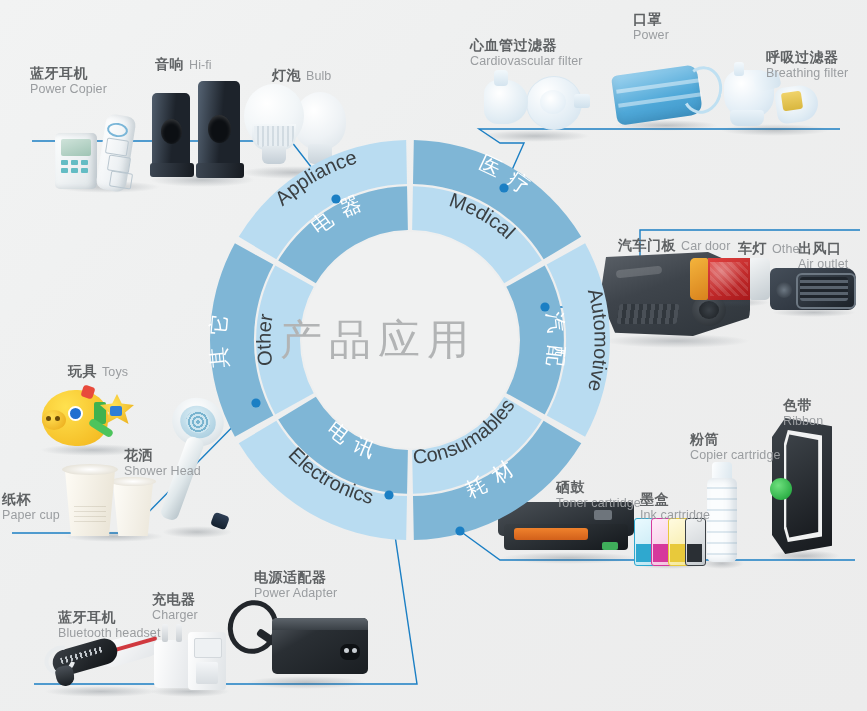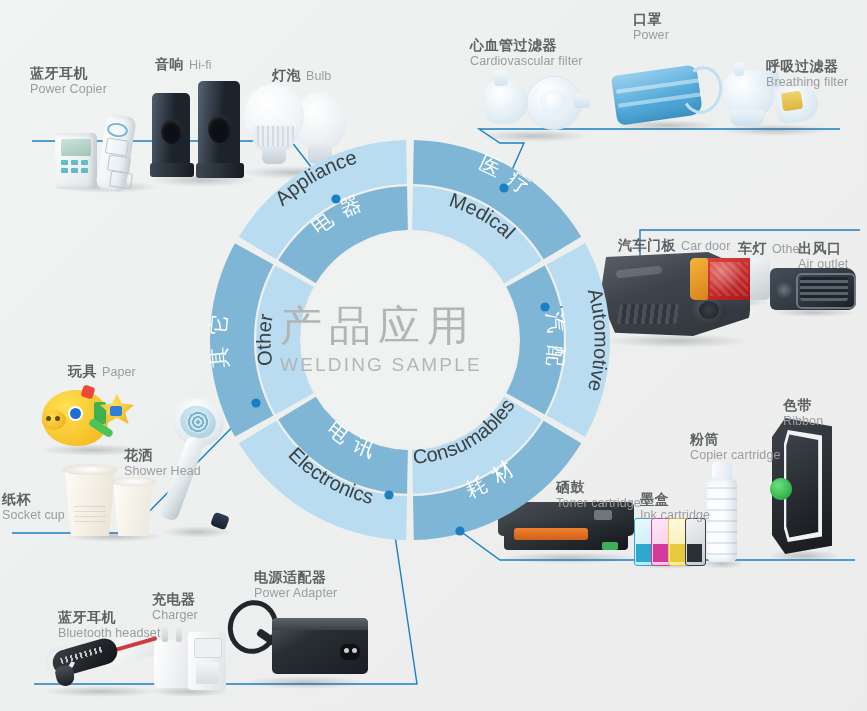--- a/index.html
+++ b/index.html
@@ -302,21 +302,20 @@
         <path d="M 275.26600929469726 414.3771587829449 A 153.9 153.9 0 0 1 275.26600929469726 265.6228412170551
           L 313.69890202999807 286.83893784194976 A 110 110 0 0 0 313.69890202999807 393.1610621580503 Z" fill="#b9dcf1"></path>
         <text font-family="&quot;DejaVu Sans&quot;,&quot;Liberation Sans&quot;,sans-serif" font-size="21" letter-spacing="2" fill="#ffffff"><textPath href="#arc-o-5" startOffset="50%" text-anchor="middle">其 它</textPath></text>
         <text font-family="&quot;Liberation Sans&quot;,sans-serif" font-size="20" letter-spacing="0" fill="#3b4043"><textPath href="#arc-i-5" startOffset="50%" text-anchor="middle">Other</textPath></text>
       </g>
       <circle cx="410" cy="340" r="108" fill="#f0f1f1"></circle>
     </svg>
 
   <div class="center-wrap">
     <div class="center-cn">产品应用</div>
-    <div class="center-en">WELDING  SAMPLE</div>
   </div>
 
   <svg class="layer" id="dot-layer">
       <circle cx="336" cy="199" r="4.6" fill="#1b7fc4"></circle>
       <circle cx="504" cy="188" r="4.6" fill="#1b7fc4"></circle>
       <circle cx="545" cy="307" r="4.6" fill="#1b7fc4"></circle>
       <circle cx="460" cy="531" r="4.6" fill="#1b7fc4"></circle>
       <circle cx="389" cy="495" r="4.6" fill="#1b7fc4"></circle>
       <circle cx="256" cy="403" r="4.6" fill="#1b7fc4"></circle>
     </svg>
@@ -329,21 +328,21 @@
       <div class="cap inline" style="left: 155px; top: 55px;"><span class="cn">音响</span><span class="en">Hi-fi</span></div>
       <div class="cap inline" style="left: 272px; top: 66px;"><span class="cn">灯泡</span><span class="en">Bulb</span></div>
       <div class="cap" style="left: 470px; top: 38px;">
         <span class="cn">心血管过滤器</span>
         <span class="en">Cardiovascular filter</span>
       </div>
       <div class="cap" style="left: 633px; top: 12px;">
         <span class="cn">口罩</span>
         <span class="en">Power</span>
       </div>
-      <div class="cap" style="left: 766px; top: 59px;">
+      <div class="cap" style="left: 766px; top: 50px;">
         <span class="cn">呼吸过滤器</span>
         <span class="en">Breathing filter</span>
       </div>
       <div class="cap inline" style="left: 618px; top: 236px;"><span class="cn">汽车门板</span><span class="en">Car door</span></div>
       <div class="cap inline" style="left: 738px; top: 239px;"><span class="cn">车灯</span><span class="en">Other</span></div>
       <div class="cap" style="left: 798px; top: 241px;">
         <span class="cn">出风口</span>
         <span class="en">Air outlet</span>
       </div>
       <div class="cap" style="left: 556px; top: 480px;">
@@ -367,24 +366,24 @@
         <span class="en">Bluetooth headset</span>
       </div>
       <div class="cap" style="left: 152px; top: 592px;">
         <span class="cn">充电器</span>
         <span class="en">Charger</span>
       </div>
       <div class="cap" style="left: 254px; top: 570px;">
         <span class="cn">电源适配器</span>
         <span class="en">Power Adapter</span>
       </div>
-      <div class="cap inline" style="left: 68px; top: 362px;"><span class="cn">玩具</span><span class="en">Paper</span></div>
+      <div class="cap inline" style="left: 68px; top: 362px;"><span class="cn">玩具</span><span class="en">Toys</span></div>
       <div class="cap" style="left: 124px; top: 448px;">
         <span class="cn">花洒</span>
         <span class="en">Shower Head</span>
       </div>
       <div class="cap" style="left: 2px; top: 492px;">
         <span class="cn">纸杯</span>
-        <span class="en">Socket cup</span>
+        <span class="en">Paper cup</span>
       </div>
     </div>
 
 </div>
 
 </body></html>

